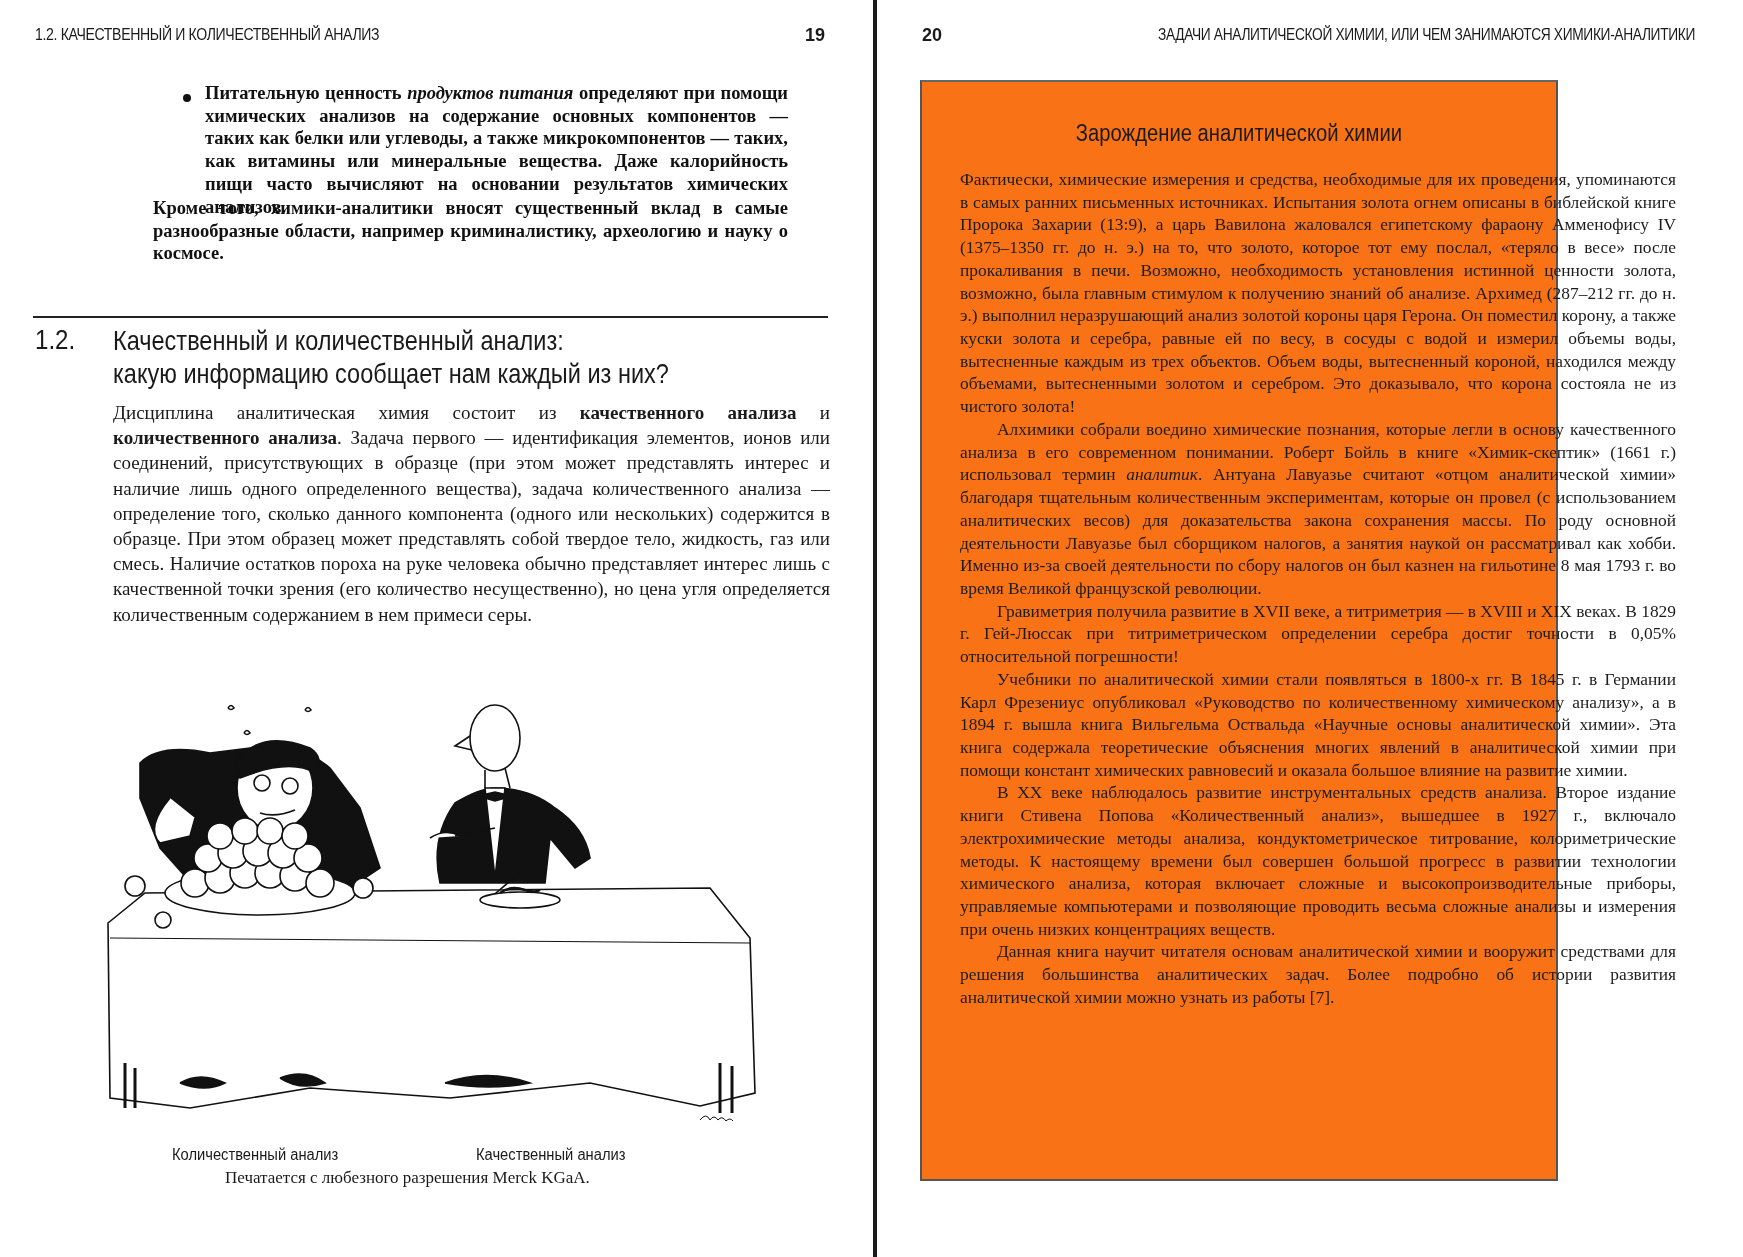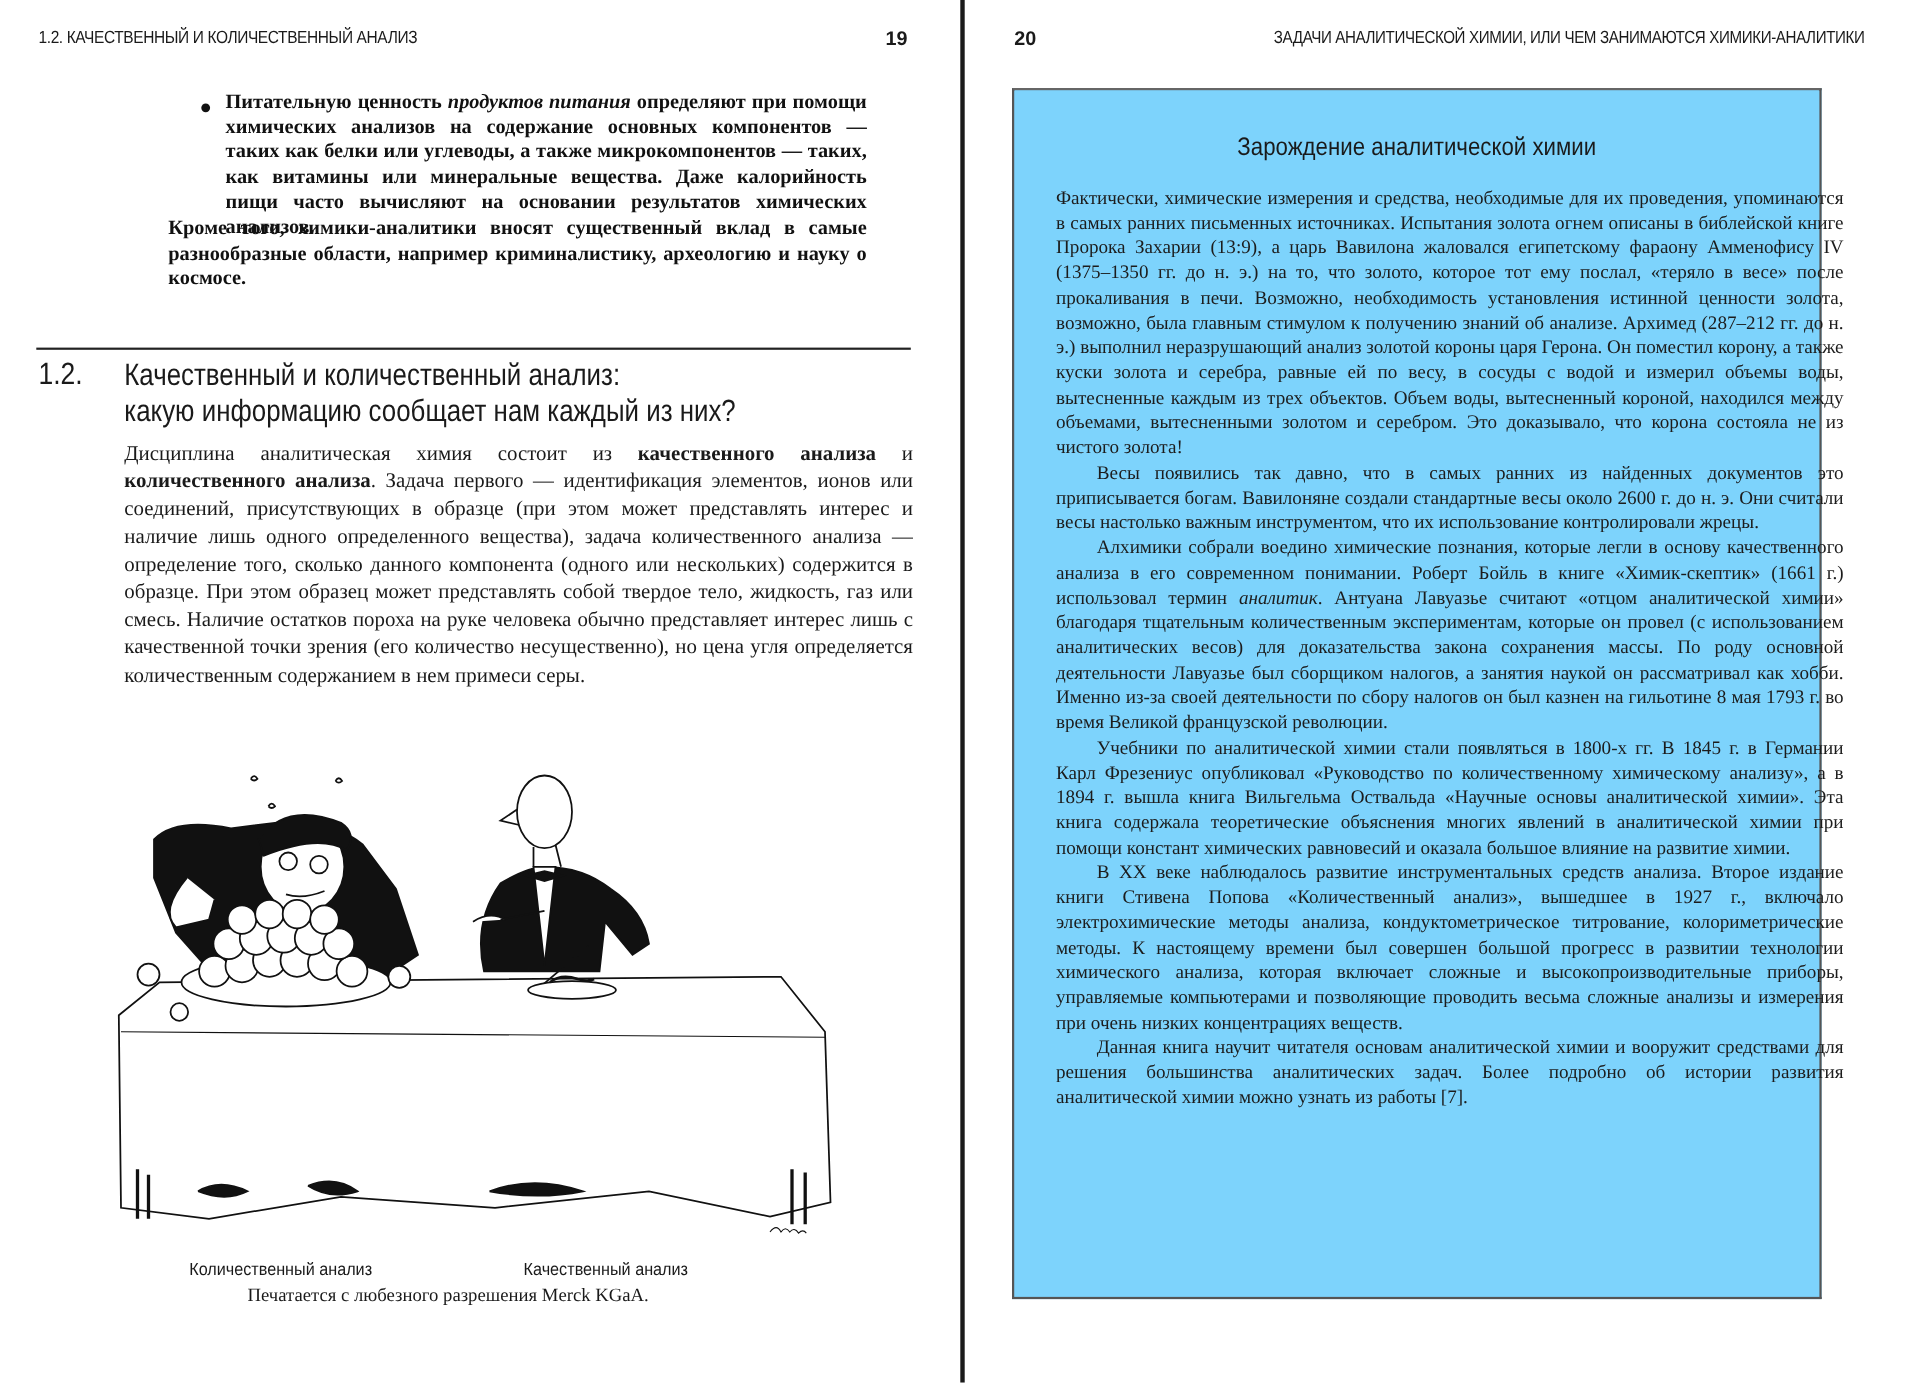--- a/index.html
+++ b/index.html
@@ -19,21 +19,21 @@
   .section-num { position: absolute; left: 35px; top: 324px; font-family: "Liberation Sans", sans-serif; font-size: 28px; transform: scaleX(0.86); transform-origin: left top; color: #1a1a1a; }
   .section-title { position: absolute; left: 113px; top: 324px; width: 760px; font-family: "Liberation Sans", sans-serif; font-size: 28px; line-height: 33px; transform: scaleX(0.84); transform-origin: left top; color: #1a1a1a; white-space: nowrap; }
 
   .body-para { position: absolute; left: 113px; top: 400px; width: 717px; font-family: "Liberation Serif", serif; font-size: 19px; line-height: 25.2px; text-align: justify; color: #1a1a1a; }
   .body-para b { font-weight: bold; }
 
   .illustration { position: absolute; left: 100px; top: 688px; width: 665px; height: 440px; }
   .caption { position: absolute; top: 1146px; font-family: "Liberation Sans", sans-serif; font-size: 16px; color: #1a1a1a; transform: scaleX(0.92); transform-origin: left top; white-space: nowrap; }
   .credit { position: absolute; left: 225px; top: 1168px; font-family: "Liberation Serif", serif; font-size: 17px; color: #1a1a1a; white-space: nowrap; }
 
-  .sidebar-box { position: absolute; left: 43px; top: 80px; width: 736px; height: 1101px; background: #7dd3fc; border: 2px solid #555; border-top-color: #666; box-sizing: border-box; }
+  .sidebar-box { position: absolute; left: 43px; top: 80px; width: 638px; height: 1101px; background: #f97316; border: 2px solid #555; border-top-color: #666; box-sizing: border-box; }
   .box-title { position: absolute; left: 0; width: 100%; top: 38px; text-align: center; font-family: "Liberation Sans", sans-serif; font-size: 23px; color: #1a1a1a; transform: scaleX(0.88); transform-origin: center top; white-space: nowrap; }
   .box-body { position: absolute; left: 38px; top: 86px; width: 716px; font-family: "Liberation Serif", serif; font-size: 17.4px; line-height: 22.72px; text-align: justify; color: #1c1c1c; }
   .box-body p { margin: 0; }
   .box-body p.indent { text-indent: 37px; }
   .box-body i { font-style: italic; }
 </style>
 </head>
 <body>
 
 <div class="page page-left">
@@ -127,20 +127,20 @@
 <div class="divider"></div>
 
 <div class="page page-right">
   <div class="page-num" style="left:45px;">20</div>
   <div class="running-head" style="left:281px; transform: scaleX(0.86);">ЗАДАЧИ АНАЛИТИЧЕСКОЙ ХИМИИ, ИЛИ ЧЕМ ЗАНИМАЮТСЯ ХИМИКИ-АНАЛИТИКИ</div>
 
   <div class="sidebar-box">
     <div class="box-title">Зарождение аналитической химии</div>
     <div class="box-body">
       <p>Фактически, химические измерения и средства, необходимые для их проведения, упоминаются в самых ранних письменных источниках. Испытания золота огнем описаны в библейской книге Пророка Захарии (13:9), а царь Вавилона жаловался египетскому фараону Аммено­фису IV (1375–1350 гг. до н. э.) на то, что золото, которое тот ему послал, «теряло в весе» после прокаливания в печи. Возможно, необходимость установления истинной ценности золота, возможно, была главным стимулом к получению знаний об анализе. Архимед (287–212 гг. до н. э.) выполнил неразрушающий анализ золотой короны царя Герона. Он поместил корону, а также куски золота и серебра, равные ей по весу, в сосуды с водой и измерил объемы воды, вытесненные каждым из трех объектов. Объем воды, вытесненный короной, находился между объемами, вытесненными золотом и серебром. Это доказывало, что корона состояла не из чистого золота!</p>
-      <p class="indent">Весы появились так давно, что в самых ранних из найденных документов это приписывается богам. Вавилоняне создали стандартные весы около 2600 г. до н. э. Они считали весы настолько важным инструментом, что их использование контролировали жрецы.</p>
       <p class="indent"><span>Алхимики собрали воедино химические познания, которые легли в основу качественного анализа в его современном понимании. Роберт Бойль в книге «Химик-скептик» (1661 г.) использовал термин </span><i>аналитик</i><span>. Антуана Лавуазье считают «отцом аналитической химии» благодаря тщательным количественным экспериментам, которые он провел (с использованием аналитических весов) для доказательства закона сохранения массы. По роду основной деятельности Лавуазье был сборщиком налогов, а занятия наукой он рассматривал как хобби. Именно из-за своей деятельности по сбору налогов он был казнен на гильотине 8 мая 1793 г. во время Великой французской революции.</span></p>
+      <p class="indent">Гравиметрия получила развитие в XVII веке, а титриметрия — в XVIII и XIX веках. В 1829 г. Гей-Люссак при титриметрическом определении серебра достиг точности в 0,05% относительной погрешности!</p>
       <p class="indent">Учебники по аналитической химии стали появляться в 1800-х гг. В 1845 г. в Германии Карл Фрезениус опубликовал «Руководство по количественному химическому анализу», а в 1894 г. вышла книга Вильгельма Оствальда «Научные основы аналитической химии». Эта книга содержала теоретические объяснения многих явлений в аналитической химии при помощи констант химических равновесий и оказала большое влияние на развитие химии.</p>
       <p class="indent">В XX веке наблюдалось развитие инструментальных средств анализа. Второе издание книги Стивена Попова «Количественный анализ», вышедшее в 1927 г., включало электрохимические методы анализа, кондуктометрическое титрование, колориметрические методы. К настоящему времени был совершен большой прогресс в развитии технологии химического анализа, которая включает сложные и высокопроизводительные приборы, управляемые компьютерами и позволяющие проводить весьма сложные анализы и измерения при очень низких концентрациях веществ.</p>
       <p class="indent">Данная книга научит читателя основам аналитической химии и вооружит средствами для решения большинства аналитических задач. Более подробно об истории развития аналитической химии можно узнать из работы [7].</p>
     </div>
   </div>
 </div>
 
 </body></html>

